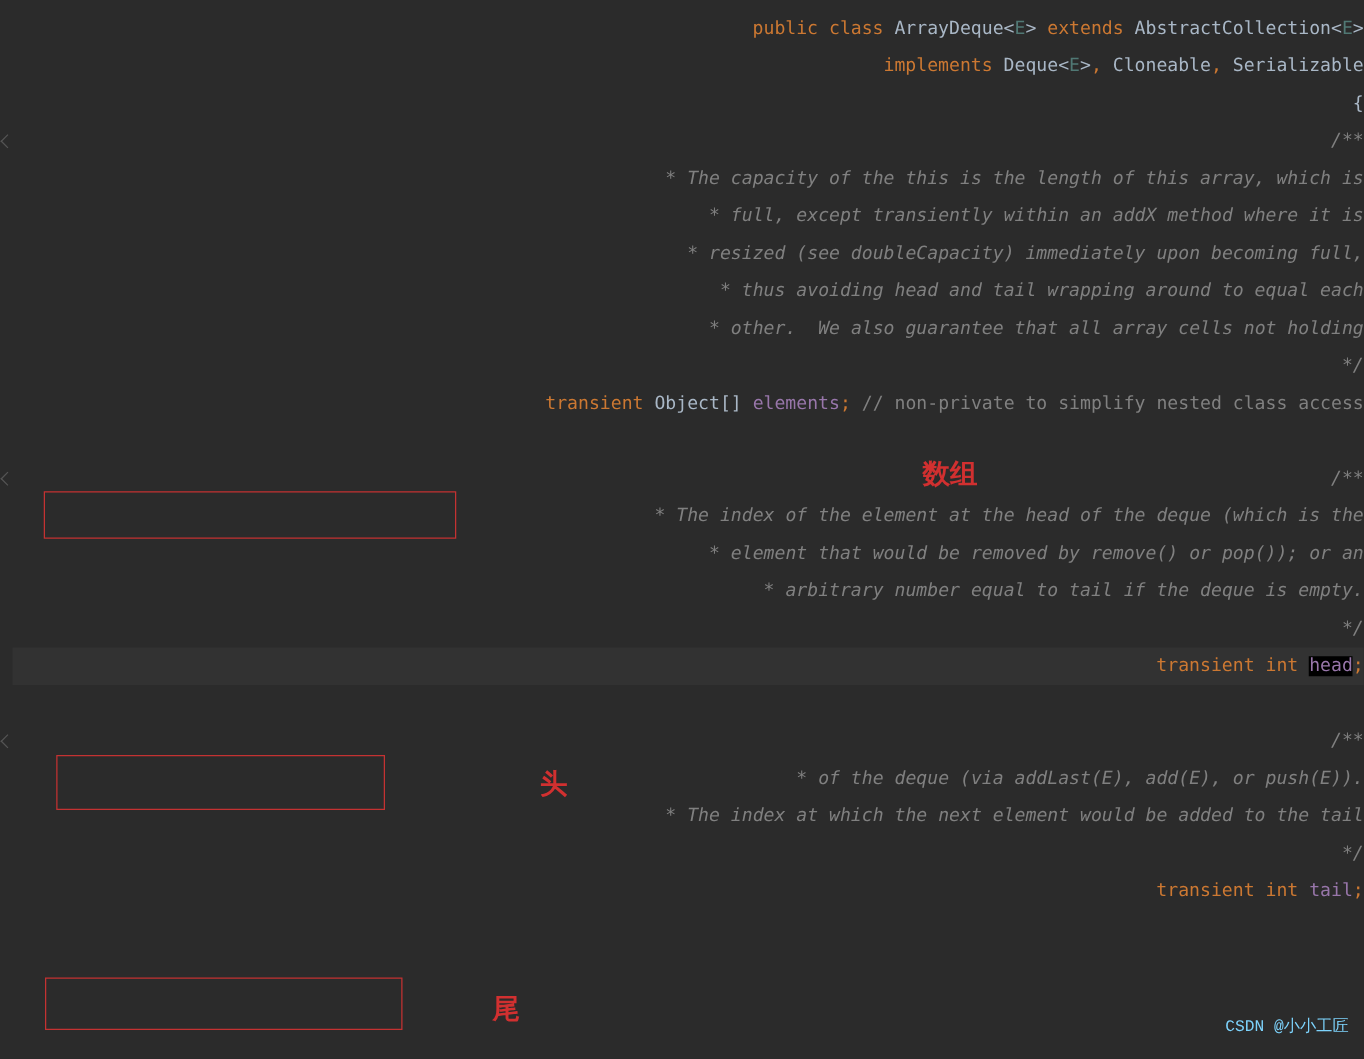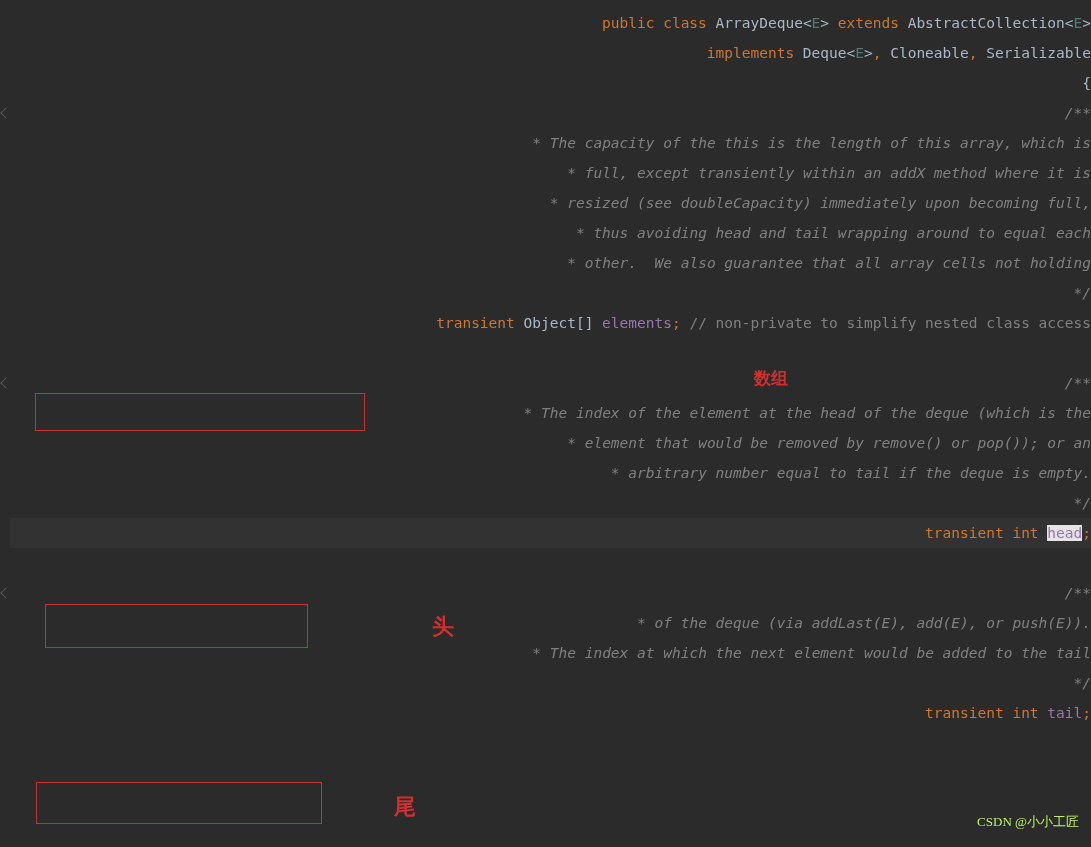--- a/index.html
+++ b/index.html
@@ -44,28 +44,28 @@
       pointer-events: none;
     }
     .annotation {
       position: absolute;
       color: #d13030;
       font-family: sans-serif;
       font-weight: bold;
       font-style: normal;
     }
     .selected {
-      background: #e5e5e5;
+      background: #000000;
     }
     .watermark {
       position: absolute;
       right: 12px;
       bottom: 10px;
-      color: #bef264;
-      font-family: Liberation Serif, serif;
+      color: #7dd3fc;
+      font-family: Liberation Mono, monospace;
       font-size: 13px;
     }
     .gutter-fold {
       position: absolute;
       left: -8px;
       top: 11px;
       width: 8px;
       height: 8px;
       border-left: 1px solid #555;
       border-bottom: 1px solid #555;
@@ -99,17 +99,17 @@
   <div class="line">    <span class="comment"> * of the deque (via addLast(E), add(E), or push(E)).</span></div>
   <div class="line">    <span class="comment"> * The index at which the next element would be added to the tail</span></div>
   <div class="line">    <span class="comment"> */</span></div>
   <div class="line">    <span class="kw">transient</span> <span class="kw">int</span> <span class="field">tail</span><span class="punct">;</span></div>
 </div>
 
 <div class="red-box" style="left:35px; top:393px; width:330px; height:38px;"></div>
 <div class="red-box" style="left:45px; top:604px; width:263px; height:44px;"></div>
 <div class="red-box" style="left:36px; top:782px; width:286px; height:42px;"></div>
 
-<div class="annotation" style="left:754px; top:364px; font-size:17px;">数组</div>
+<div class="annotation" style="left:738px; top:364px; font-size:22px;">数组</div>
 <div class="annotation" style="left:432px; top:612px; font-size:22px;">头</div>
 <div class="annotation" style="left:394px; top:792px; font-size:22px;">尾</div>
 
 <div class="watermark">CSDN @小小工匠</div>
 
 </body></html>

